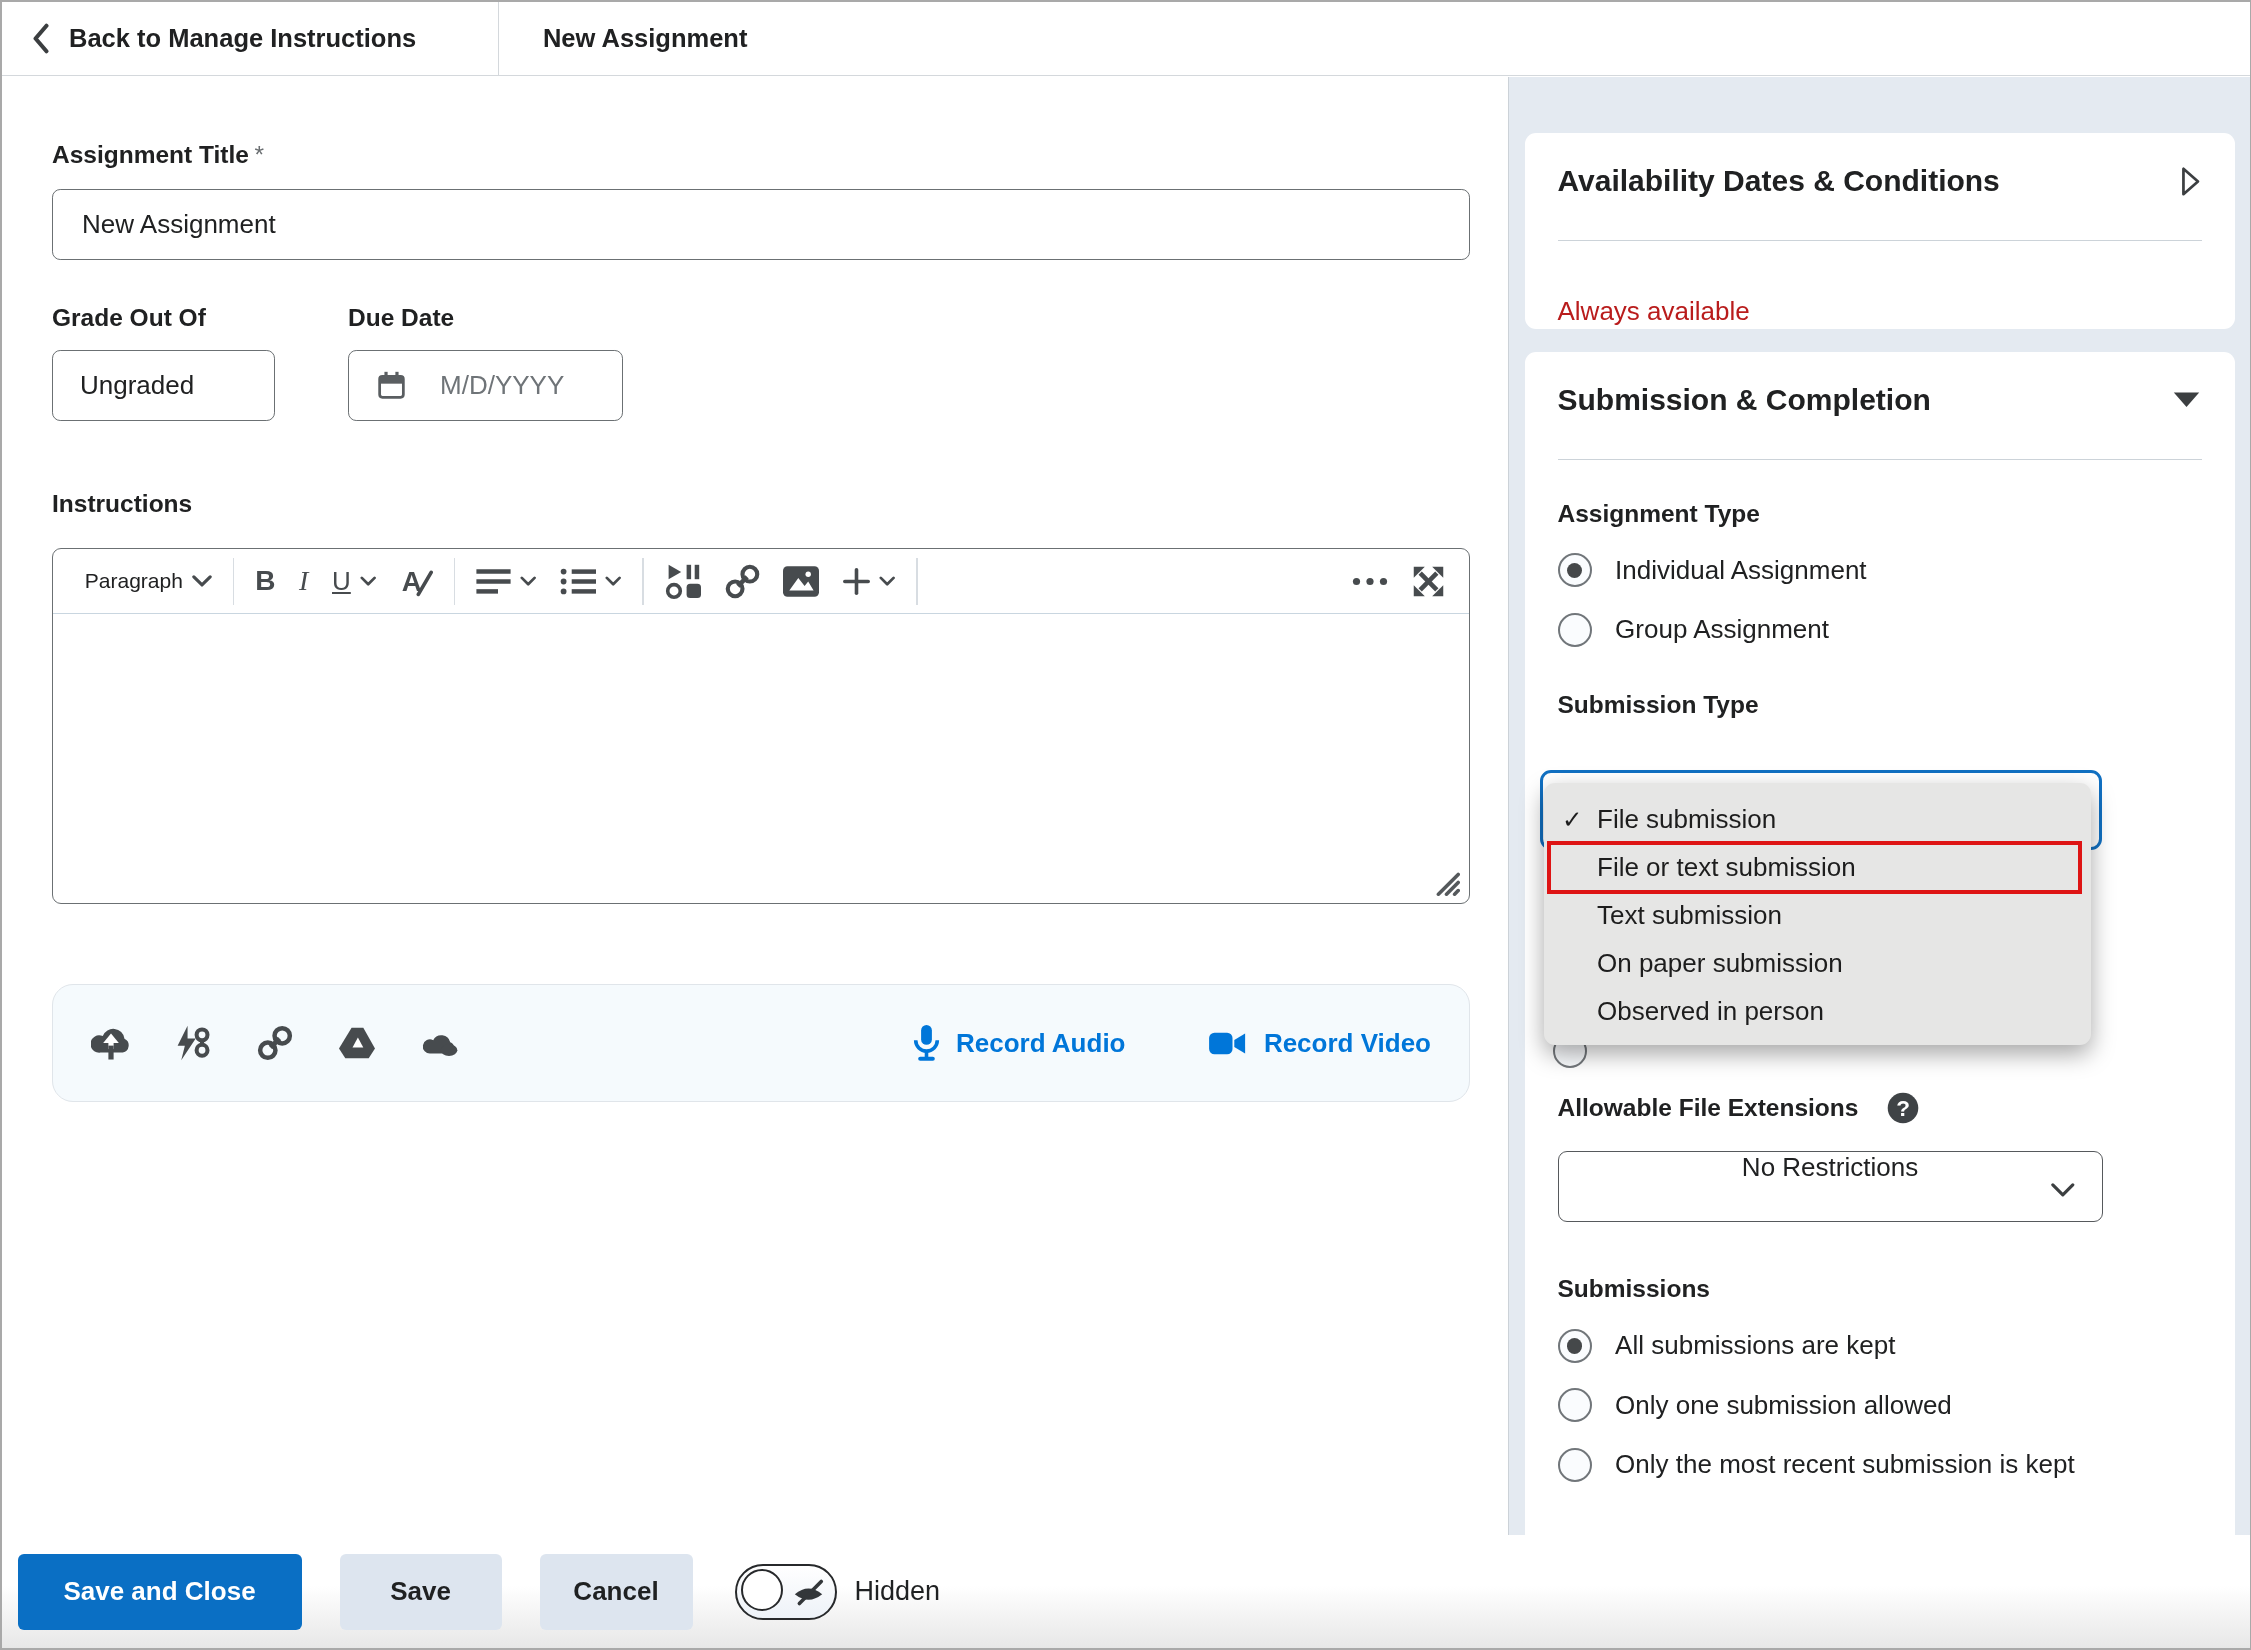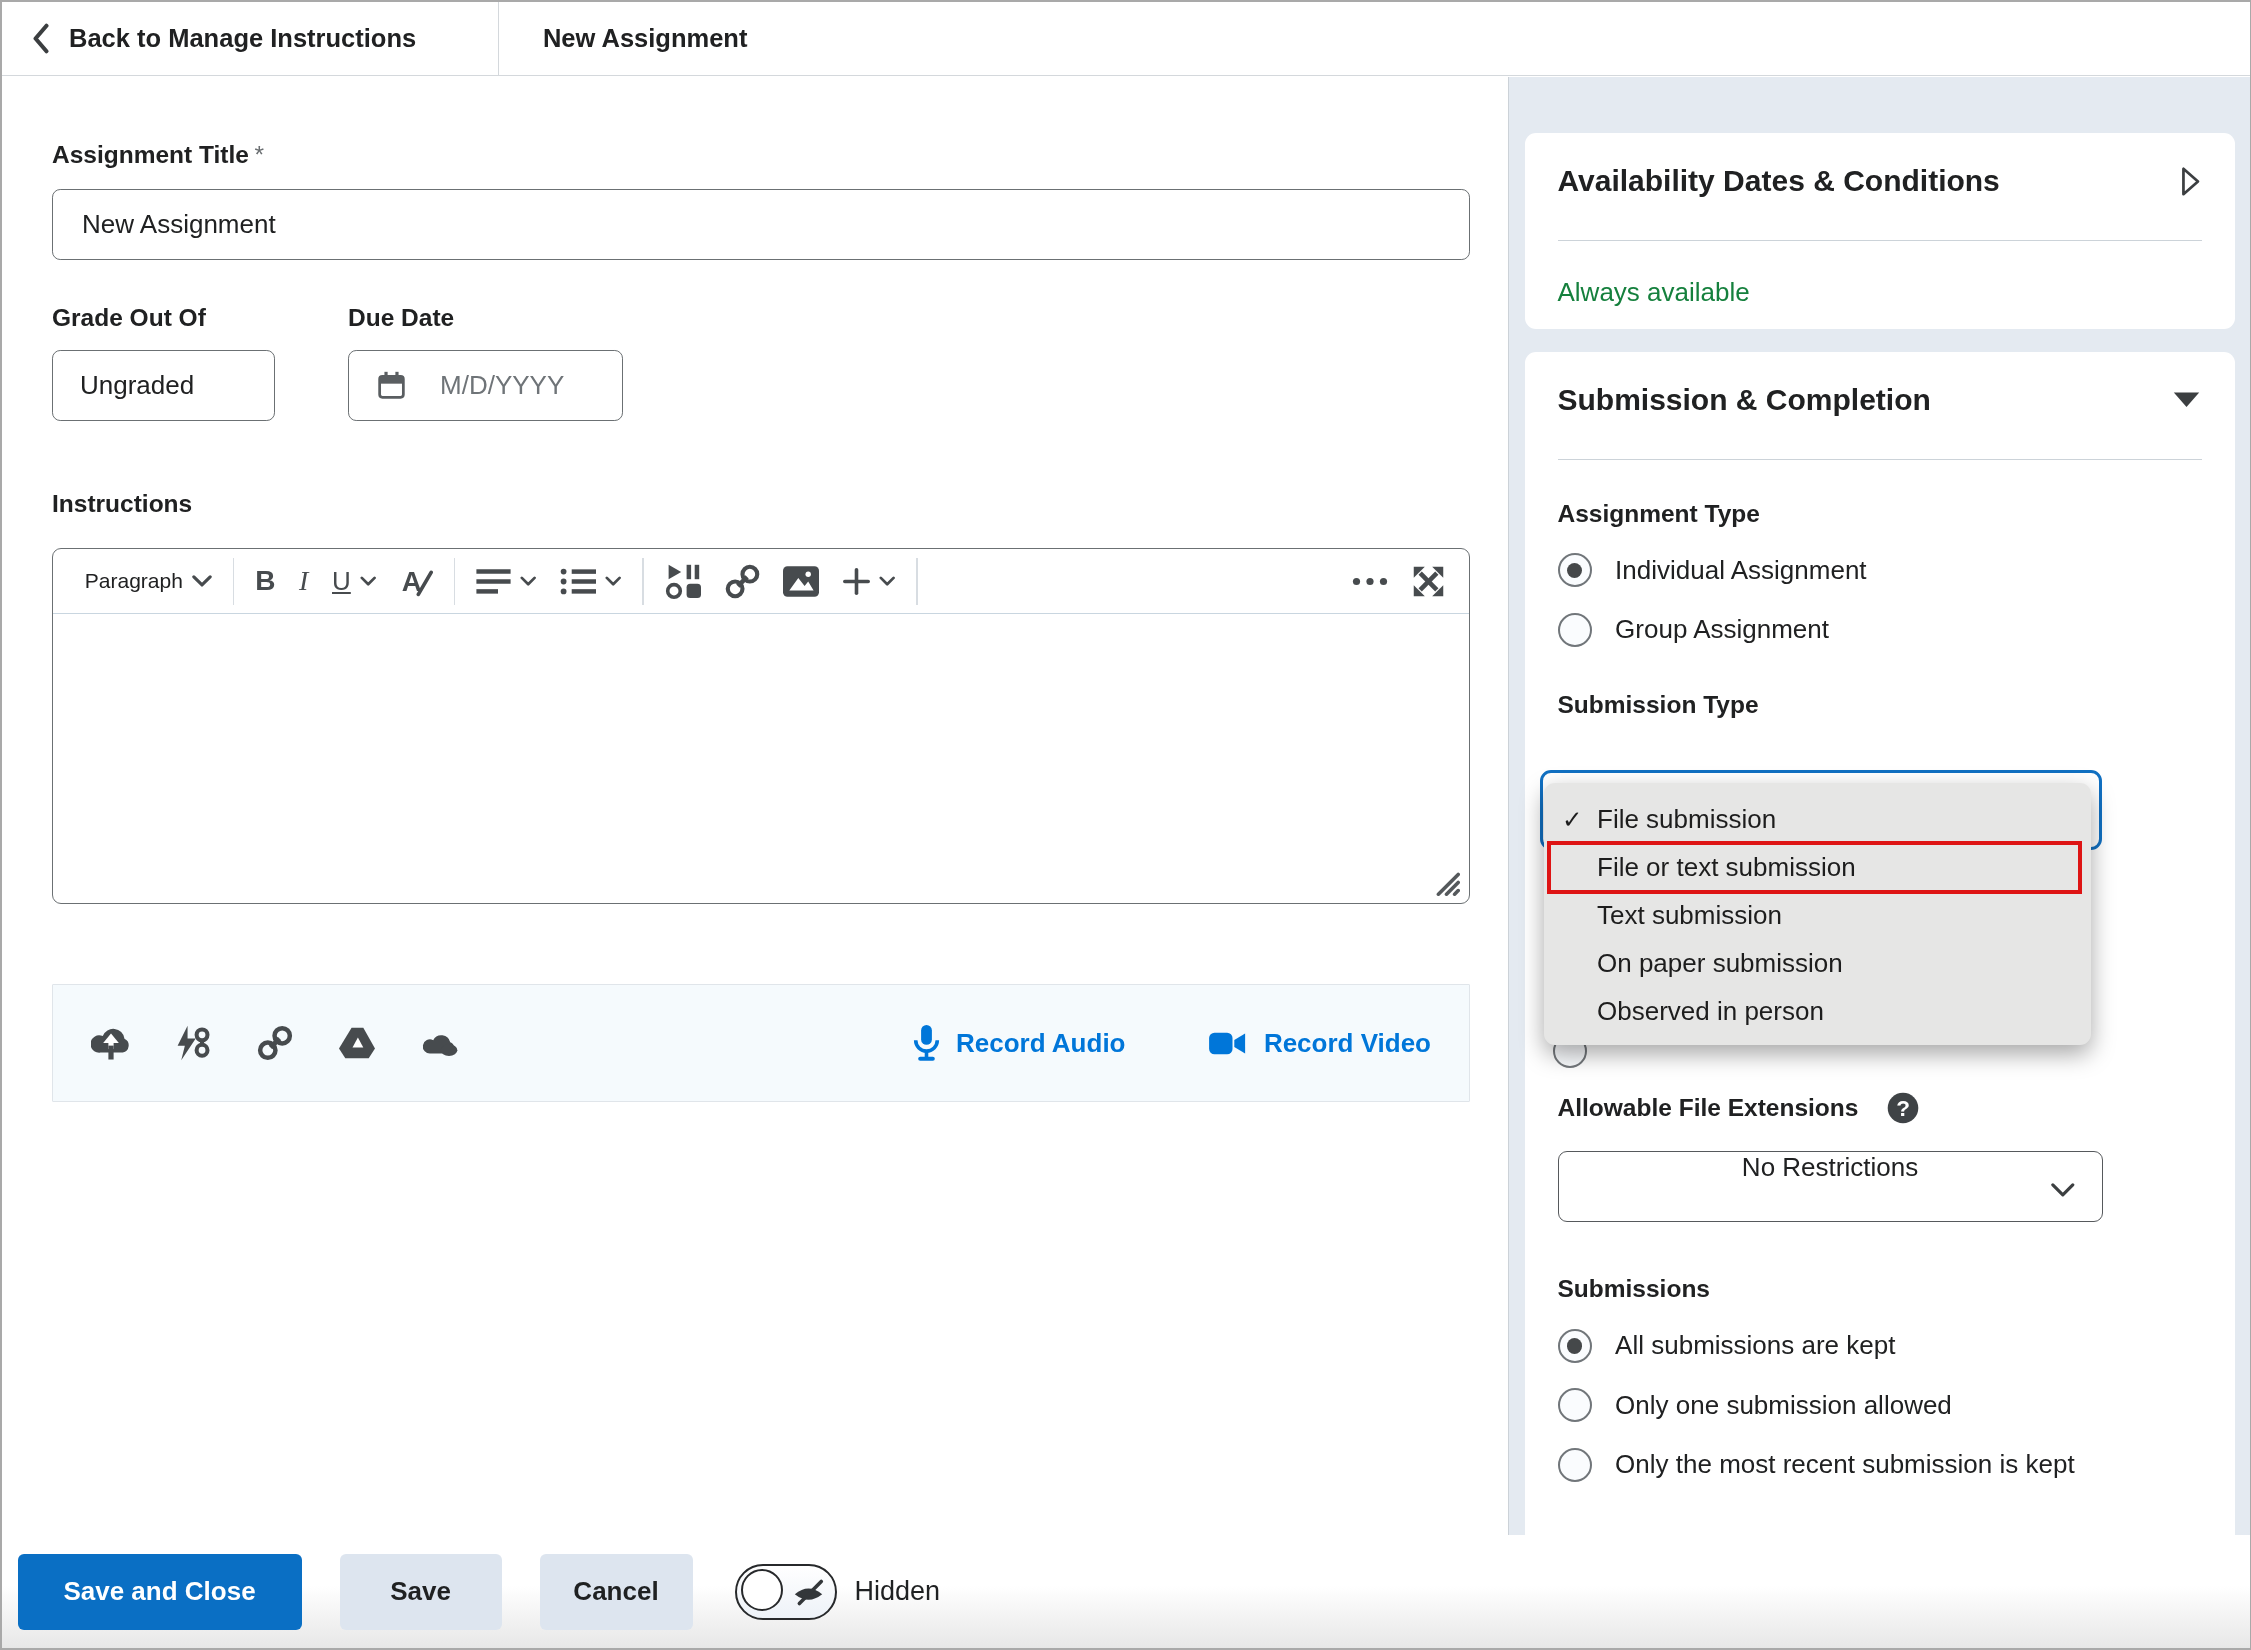--- a/index.html
+++ b/index.html
@@ -39,39 +39,39 @@
             color:#474b4e; cursor:pointer; border-radius:5.5px; }
   .tb-sep{ width:1.8px; height:47px; background:#d8dde2; margin:0 9px; }
   .tb-text{ font-size:21px; color:#202122; }
   .tb-b{ font-size:28px; font-weight:800; }
   .tb-i{ font-size:28px; font-style:italic; font-family:"Liberation Serif", serif; }
   .tb-u{ font-size:26px; text-decoration:underline; }
   .editor-body{ flex:1; position:relative; }
   .gripper{ position:absolute; right:9px; bottom:7.3px; }
 
   .attach-bar{ margin-top:80px; height:118px; background:#f5fafd; border:1.8px solid #e0e5ea;
-               border-radius:1px; display:flex; align-items:center; padding:0 38px; }
+               border-radius:21px; display:flex; align-items:center; padding:0 38px; }
   .attach-icons{ display:flex; align-items:center; gap:42px; }
   .attach-btn{ width:40px; height:40px; display:flex; align-items:center; justify-content:center;
                cursor:pointer; }
   .records{ margin-left:auto; display:flex; align-items:center; gap:84px; }
   .record-link{ display:flex; align-items:center; gap:16.4px; color:#0076d9; font-size:26px;
                 font-weight:700; cursor:pointer; }
 
   
   .sidebar{ position:absolute; top:75px; left:1506px; right:0; bottom:0; background:#e4eaf1;
             border-left:0.9px solid #ccd2d8; padding:56px 15.5px 0 15.5px; }
   .card{ background:#fff; border-radius:11px; padding:31px 33px; }
   .card + .card{ margin-top:23px; }
   .card-head{ display:flex; align-items:center; justify-content:space-between; cursor:pointer; }
   .card-title{ font-size:30px; font-weight:700; }
   .card-divider{ height:0.9px; background:#ccd3d9; margin-top:42px; }
   .avail-card{ height:196px; }
   .subm-card{ height:1218px; }
-  .status-text{ margin-top:36px; font-size:26px; color:#15803d; }
+  .status-text{ margin-top:55px; font-size:26px; color:#b91c1c; }
 
   .side-label{ font-size:24.5px; font-weight:700; margin-top:40px; }
   .radio-row{ display:flex; align-items:center; gap:23.6px; margin-top:25.5px; cursor:pointer; }
   .radio{ width:34px; height:34px; border:2.3px solid #71767a; border-radius:50%;
           background:#fafcfe; flex:0 0 auto; display:flex; align-items:center; justify-content:center; }
   .radio.selected::after{ content:''; width:15.5px; height:15.5px; border-radius:50%; background:#45484a; }
   .radio-label{ font-size:26px; }
   .spacer-select{ height:371px; }
   .ext-row{ display:flex; align-items:center; gap:27px; margin-top:0; }
   .select-box{ margin-top:25.5px; width:545px; height:71px; border:1.8px solid #56595c; border-radius:9px;

